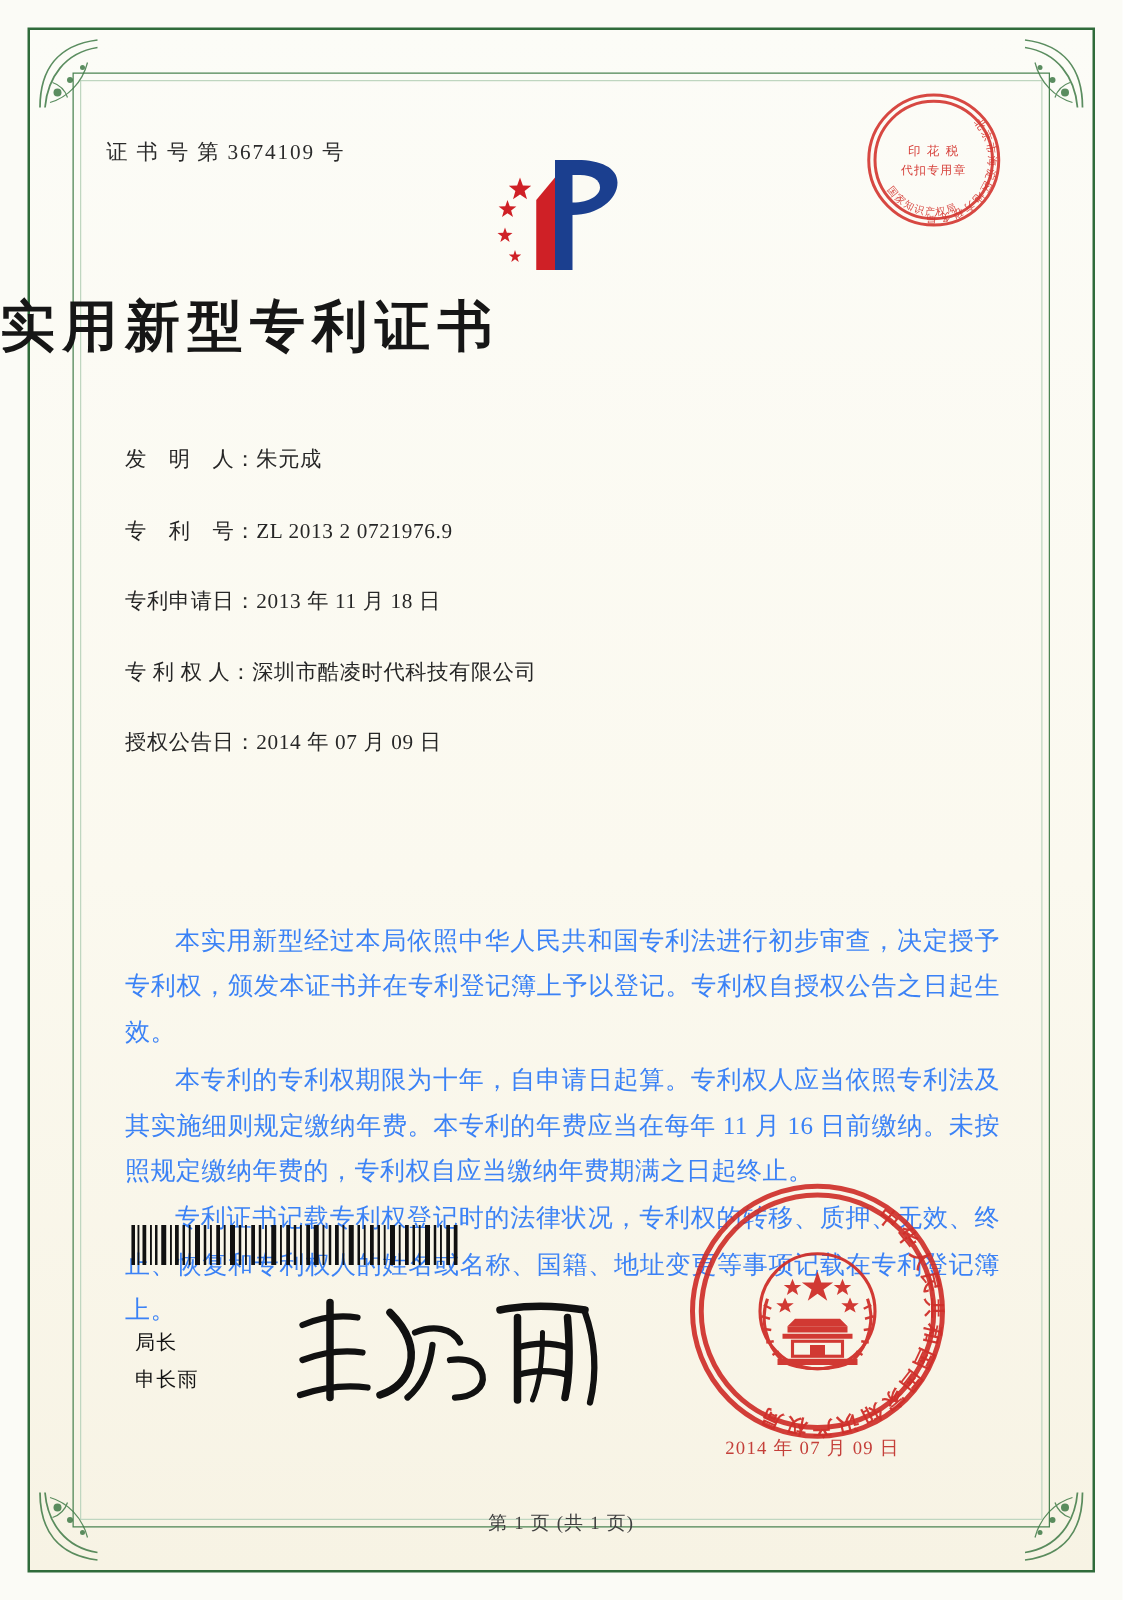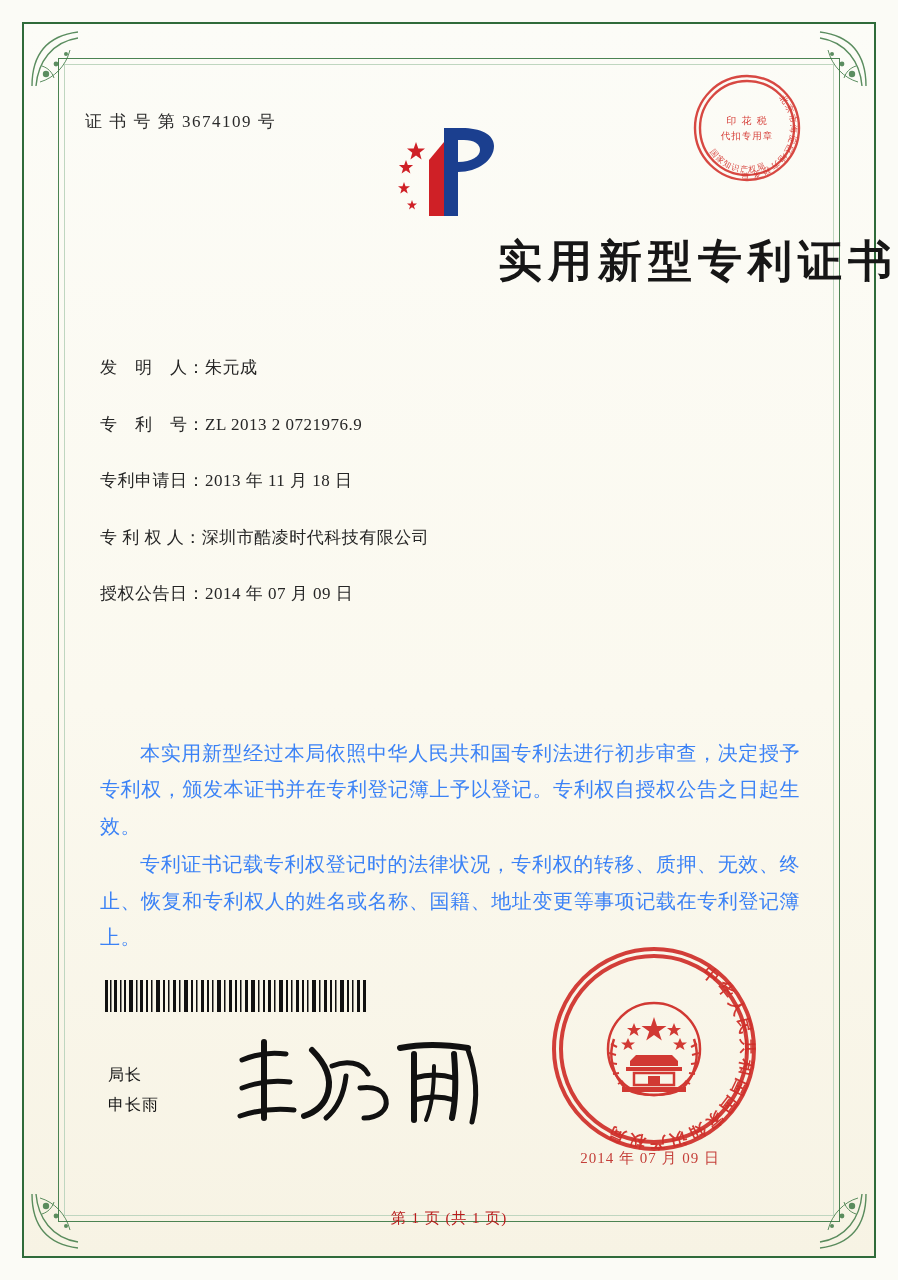--- a/index.html
+++ b/index.html
@@ -82,21 +82,21 @@
     top: 72px;
     width: 112px;
     height: 112px;
   }
   .stamp-top svg { width: 100%; height: 100%; display: block; }
 
   .title {
     position: absolute;
     left: 0; right: 0;
     top: 232px;
-    text-align: right;
+    text-align: left;
     font-size: 44px;
     font-weight: 700;
     letter-spacing: 6px;
     color: #161616;
     font-family: "DejaVu Serif", "Liberation Serif", serif;
   }
 
   
   .fields {
     position: absolute;
@@ -182,21 +182,21 @@
     letter-spacing: 1px;
     opacity: .92;
   }
 
   .footer {
     position: absolute;
     left: 0; right: 0;
     bottom: 52px;
     text-align: center;
     font-size: 15px;
-    color: #b91c1c;
+    color: #404040;
     letter-spacing: 1px;
   }
 </style>
 </head>
 <body>
 
 <div class="page">
 
   <div class="border-outer">
     <div class="border-inner"></div>
@@ -301,20 +301,21 @@
     <div class="field">
       <span class="lbl">专 利 权 人：</span><span class="val">深圳市酷凌时代科技有限公司</span>
     </div>
     <div class="field">
       <span class="lbl">授权公告日：</span><span class="val">2014 年 07 月 09 日</span>
     </div>
   </div>
 
   <div class="paras">
     <p class="para">本实用新型经过本局依照中华人民共和国专利法进行初步审查，决定授予专利权，颁发本证书并在专利登记簿上予以登记。专利权自授权公告之日起生效。</p>
+    <p class="para">本专利的专利权期限为十年，自申请日起算。专利权人应当依照专利法及其实施细则规定缴纳年费。本专利的年费应当在每年 11 月 16 日前缴纳。未按照规定缴纳年费的，专利权自应当缴纳年费期满之日起终止。</p>
     <p class="para">专利证书记载专利权登记时的法律状况，专利权的转移、质押、无效、终止、恢复和专利权人的姓名或名称、国籍、地址变更等事项记载在专利登记簿上。</p>
   </div>
 
   <div class="barcode">
     <svg viewBox="0 0 262 32" preserveAspectRatio="none">
       <g fill="#111">
         <rect x="0" y="0" width="3" height="32"></rect>
         <rect x="5" y="0" width="1.5" height="32"></rect>
         <rect x="9" y="0" width="3" height="32"></rect>
         <rect x="15" y="0" width="1.5" height="32"></rect>

